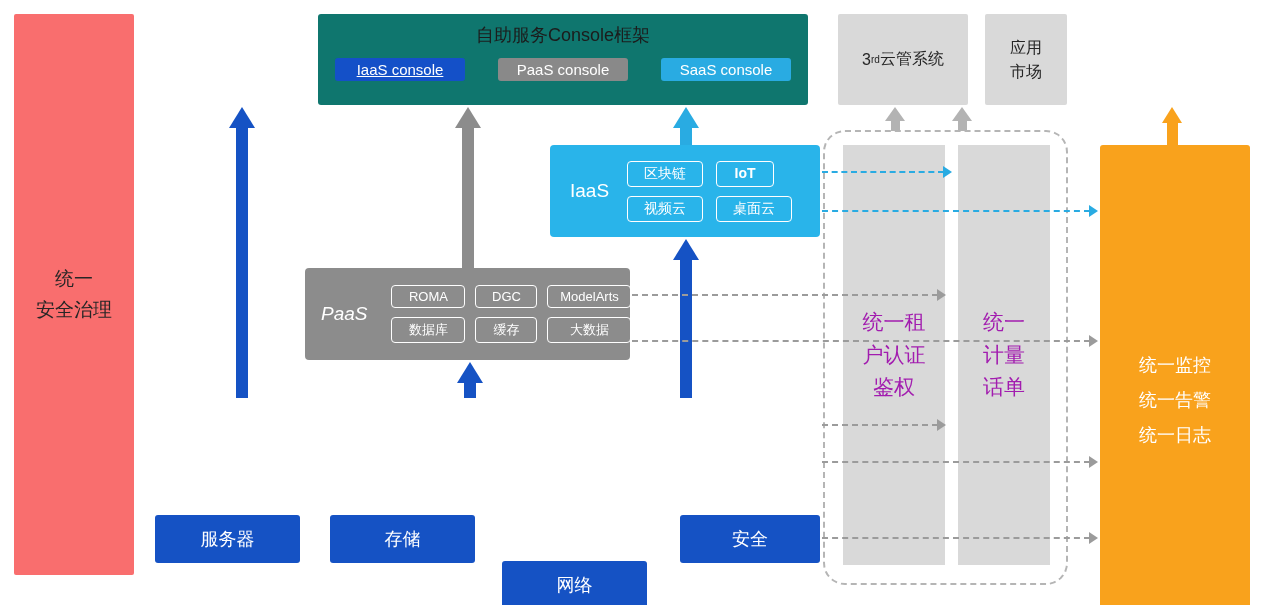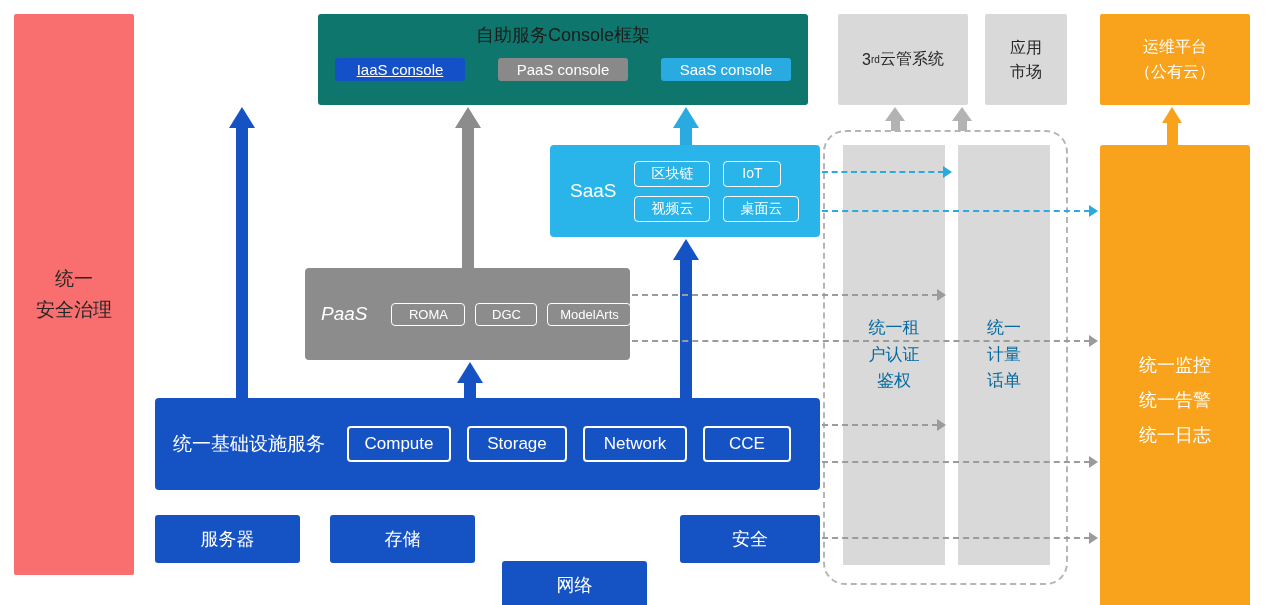--- a/index.html
+++ b/index.html
@@ -31,21 +31,21 @@
 
   
   .saas-box { left:550px; top:145px; width:270px; height:92px; background:#29b4ea; border-radius:4px;
               display:flex; align-items:center; padding:0 12px 0 20px; }
   .layer-label { color:#fff; font-size:19px; }
   .saas-label { margin-right:18px; }
   .chips-col { display:flex; flex-direction:column; gap:9px; }
   .chip-row { display:flex; gap:13px; }
   .chip { border:1.5px solid #fff; border-radius:4px; color:#fff; text-align:center; }
   .saas-chip { font-size:14px; padding:3px 0; }
-  .w76 { width:76px; } .w58 { width:58px; }
+  .w76 { width:76px; } .w58 { width:58px;font-weight:bold; }
 
   
   .paas-box { left:305px; top:268px; width:325px; height:92px; background:#8c8c8c; border-radius:4px;
               display:flex; align-items:center; padding:0 10px 0 16px; }
   .paas-label { margin-right:24px;font-style:italic; }
   .paas-chip { font-size:13px; padding:3px 0; }
   .pw1 { width:74px; } .pw2 { width:62px; } .pw3 { width:84px; }
   .paas-box .chip-row { gap:10px; }
 
   
@@ -56,21 +56,21 @@
   .infra-chip { font-size:17px; padding:6px 0; border-width:2px; }
   .iw1 { width:104px; } .iw2 { width:100px; } .iw3 { width:104px; } .iw4 { width:88px; }
 
   
   .bbox { top:515px; height:48px; background:#1552c4; border-radius:3px; color:#fff; font-size:18px; }
   .bb1 { left:155px; width:145px; } .bb2 { left:330px; width:145px; }
   .bb3 { left:502px; width:145px;margin-top:46px; } .bb4 { left:680px; width:140px; }
 
   
   .dashed-frame { left:823px; top:130px; width:245px; height:455px; border:2px dashed #b5b5b5; border-radius:22px; }
-  .vbar { background:#d9d9d9; color:#0369a1; font-size:17px; line-height:1.55; z-index:1; }
+  .vbar { background:#d9d9d9; color:#a21caf; font-size:21px; line-height:1.55; z-index:1; }
   .auth-bar { left:843px; top:145px; width:102px; height:420px; }
   .meter-bar { left:958px; top:145px; width:92px; height:420px; }
   .monitor-box { left:1100px; top:145px; width:150px; height:511px; background:#f9a21c; color:#fff;
                  font-size:18px; line-height:1.95; border-radius:3px; }
 
   
   .shaft { position:absolute; z-index:4; }
   .ahead { position:absolute; width:0; height:0; z-index:4; }
   .up { border-left:13px solid transparent; border-right:13px solid transparent; }
   .up-sm { border-left:10px solid transparent; border-right:10px solid transparent; }
@@ -130,57 +130,51 @@
 
   <div class="abs center gray-box third-cloud">
     <span>3</span>
       <sup>rd</sup>
       <span>云管系统</span>
   </div>
 
   <div class="abs center pre gray-box app-market">应用
 市场</div>
 
-  <div class="abs center pre ops-top">运维平台
-（公有云）</div>
 
   <div class="abs saas-box">
-    <div class="layer-label saas-label">SaaS</div>
+    <div class="layer-label saas-label">IaaS</div>
     <div class="chips-col">
       <div class="chip-row">
         <div class="chip saas-chip w76">区块链</div>
         <div class="chip saas-chip w58">IoT</div>
       </div>
       <div class="chip-row">
         <div class="chip saas-chip w76">视频云</div>
         <div class="chip saas-chip w76">桌面云</div>
       </div>
     </div>
   </div>
 
   <div class="abs paas-box">
     <div class="layer-label paas-label">PaaS</div>
     <div class="chips-col">
       <div class="chip-row">
         <div class="chip paas-chip pw1">ROMA</div>
         <div class="chip paas-chip pw2">DGC</div>
         <div class="chip paas-chip pw3">ModelArts</div>
       </div>
+      <div class="chip-row">
+        <div class="chip paas-chip pw1">数据库</div>
+        <div class="chip paas-chip pw2">缓存</div>
+        <div class="chip paas-chip pw3">大数据</div>
+      </div>
     </div>
   </div>
 
-  <div class="abs infra-box">
-    <div class="infra-label">统一基础设施服务</div>
-    <div class="infra-chips">
-      <div class="chip infra-chip iw1">Compute</div>
-      <div class="chip infra-chip iw2">Storage</div>
-      <div class="chip infra-chip iw3">Network</div>
-      <div class="chip infra-chip iw4">CCE</div>
-    </div>
-  </div>
 
   <div class="abs center bbox bb1">服务器</div>
   <div class="abs center bbox bb2">存储</div>
   <div class="abs center bbox bb3">网络</div>
   <div class="abs center bbox bb4">安全</div>
 
   <div class="abs dashed-frame"></div>
   <div class="abs center pre vbar auth-bar">统一租
 户认证
 鉴权</div>

